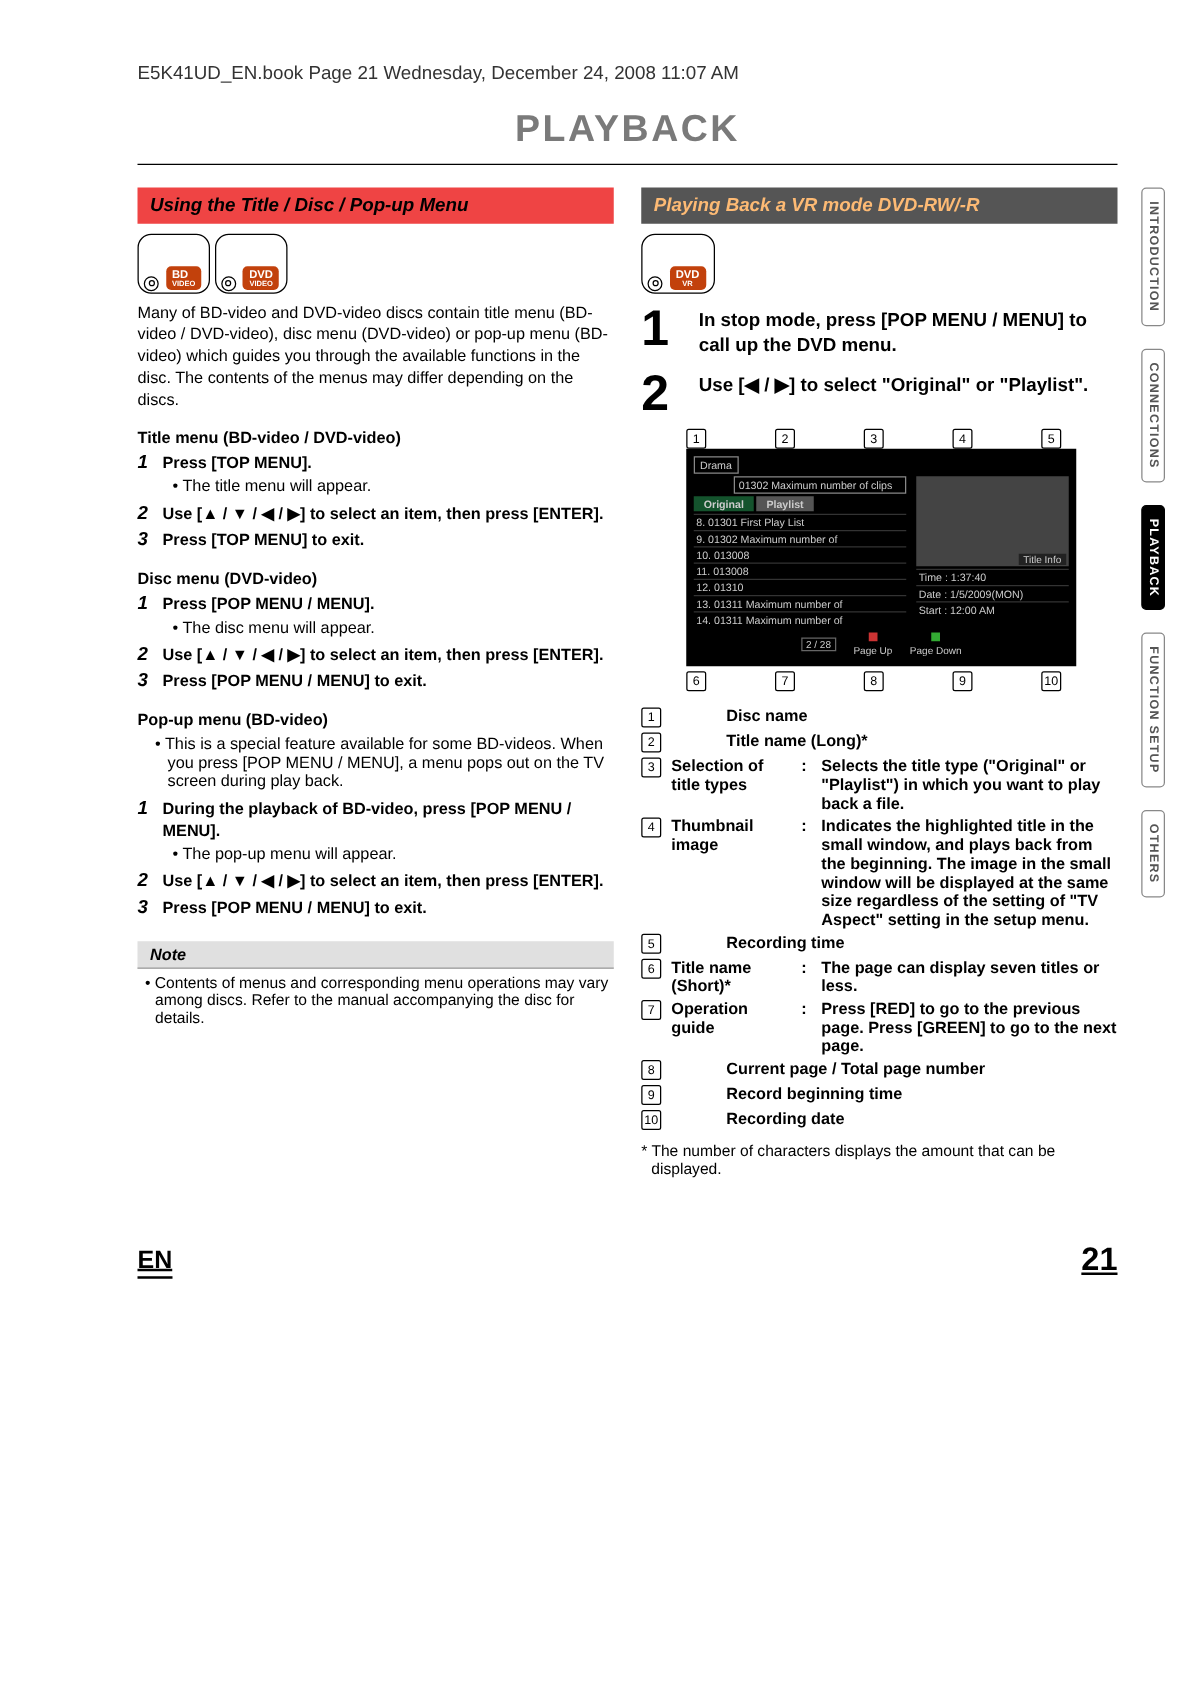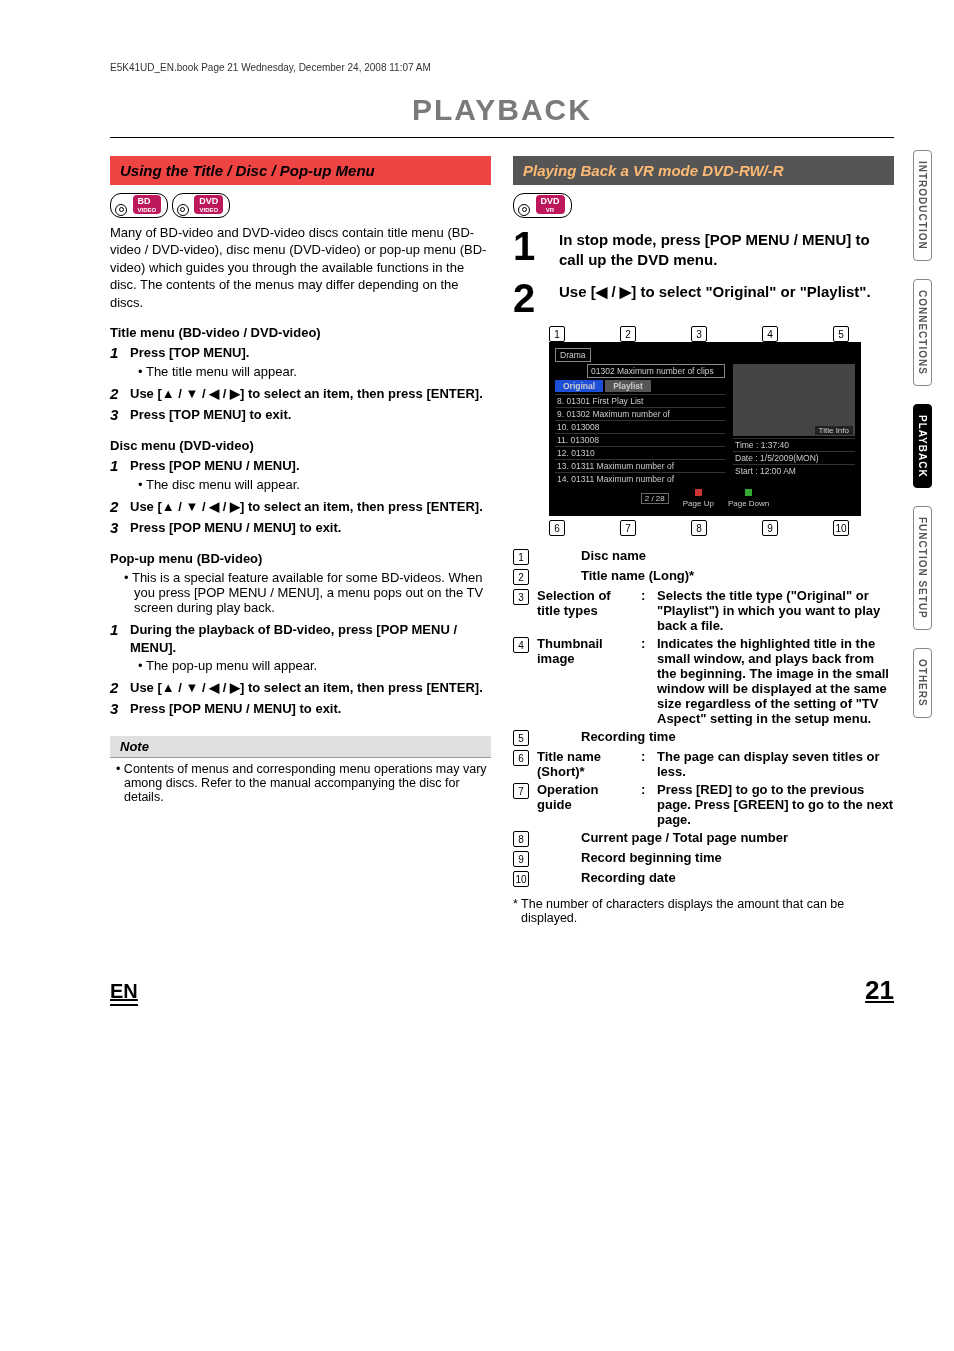--- a/index.html
+++ b/index.html
@@ -11,24 +11,23 @@
     background: #fff;
     width: 954px;
   }
   .page {
     position: relative;
     padding: 50px 60px 40px 110px;
     box-sizing: border-box;
     width: 954px;
   }
   .header-line {
-    font-size: 10px;
+    font-size: 15px;
     color: #333;
     margin-bottom: 20px;
-    margin-top: 12px;
   }
   h1.page-title {
     text-align: center;
     color: #7a7a7a;
     font-size: 30px;
     letter-spacing: 2px;
     margin: 0 0 10px 0;
     font-weight: bold;
   }
   hr.rule { border: 0; border-top: 1px solid #000; margin: 6px 0 18px 0; }
@@ -59,27 +58,28 @@
     border: 1px solid #000;
     border-radius: 11px;
     padding: 1px 6px 1px 4px;
     font-size: 9px;
     font-weight: bold;
     background: #fff;
     vertical-align: middle;
   }
   .badge .inner {
     display: inline-block;
-    background: #be185d;
+    background: #c2410c;
     color: #fff;
     border-radius: 4px;
     padding: 1px 5px;
     margin-left: 3px;
     font-size: 9px;
     line-height: 11px;
+    margin-top: 24px;
   }
   .badge .inner .sub { display:block; font-size:6px; line-height:6px; text-align:center;}
   .badge .disc-ico {
     display:inline-block; width:10px; height:10px; border:1px solid #000; border-radius:50%;
     vertical-align:middle; position:relative;
   }
   .badge .disc-ico::after{content:"";position:absolute;width:3px;height:3px;border:1px solid #000;border-radius:50%;left:2.5px;top:2.5px;}
   p { margin: 4px 0 8px 0; line-height: 1.35; }
   .subhead { font-weight: bold; margin-top: 14px; margin-bottom: 4px; }
   .step { display:flex; margin: 3px 0 2px 0; }
@@ -137,21 +137,21 @@
     padding: 6px 6px 8px 6px;
     position:relative;
   }
   .dvd-row{display:flex;gap:8px;}
   .dvd-left{flex:0 0 170px;}
   .dvd-right{flex:1;}
   .dvd-title{border:1px solid #888; padding:1px 4px; display:inline-block; margin-bottom:2px; }
   .dvd-long{border:1px solid #888;padding:1px 3px;margin-bottom:2px;white-space:nowrap;overflow:hidden;margin-left:32px;}
   .dvd-tabs{display:flex;gap:2px;margin-bottom:2px;}
   .dvd-tab{background:#555;padding:1px 8px;font-size:8.5px;font-weight:bold;}
-  .dvd-tab.sel{background:#1d4ed8;}
+  .dvd-tab.sel{background:#14532d;}
   .dvd-list-item{border-top:1px solid #333;padding:1px 2px;white-space:nowrap;overflow:hidden;}
   .dvd-thumb{background:#444;height:72px;margin-bottom:2px;position:relative;}
   .dvd-thumb-label{position:absolute;bottom:1px;right:2px;background:#222;padding:0 4px;font-size:8px;}
   .dvd-info{border-top:1px solid #333;padding:1px 2px;white-space:nowrap;}
   .dvd-pager{display:flex;justify-content:center;gap:14px;margin-top:4px;font-size:8px;align-items:center;}
   .dvd-pager .pg{border:1px solid #666;padding:0 3px;}
   .pg-pill{display:inline-flex;align-items:center;gap:3px;flex-direction:column;}
   .pg-pill .sq{width:7px;height:7px;display:inline-block;}
   .sq.red{background:#c33;} .sq.green{background:#3a3;}
   .callout-row{display:flex;justify-content:space-between;margin-top:4px;width:300px;}

